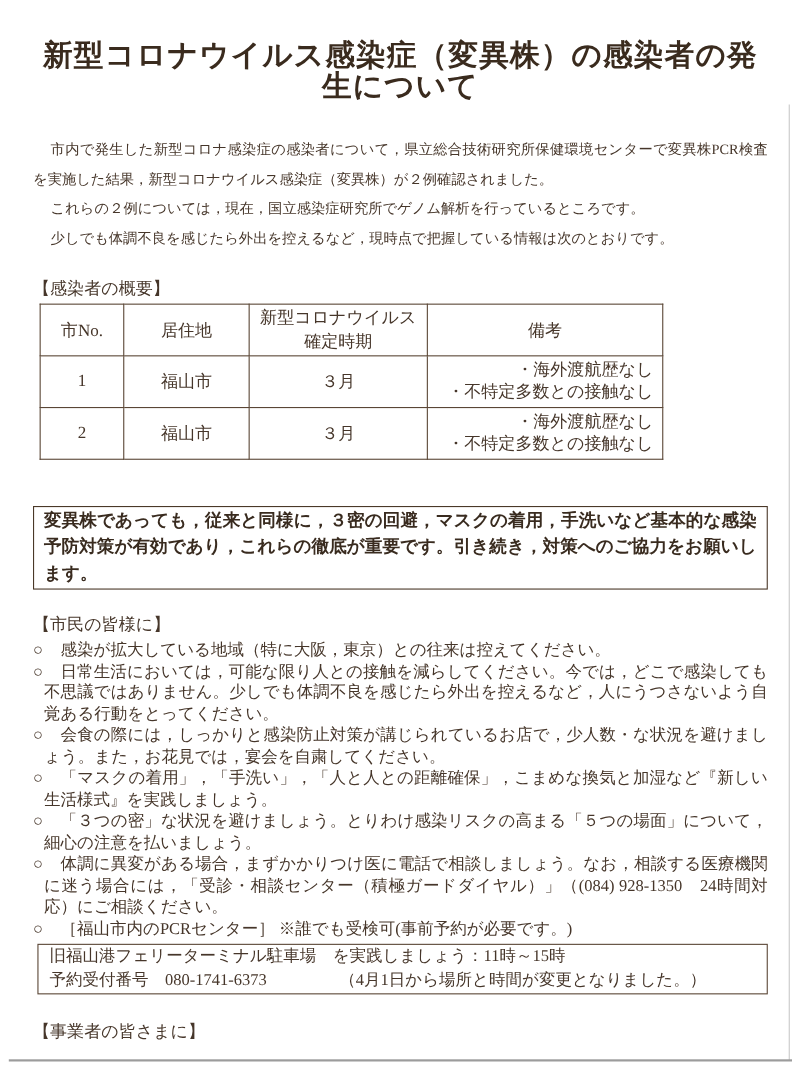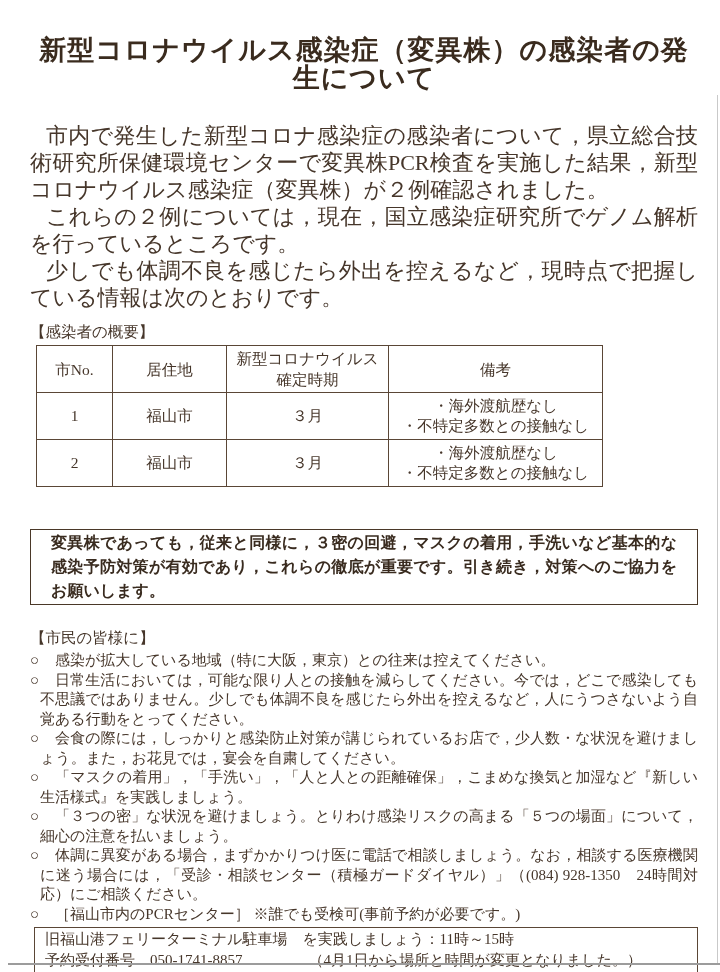--- a/index.html
+++ b/index.html
@@ -18,34 +18,34 @@
     font-size:27px;
     font-weight:bold;
     color:#3a2b1e;
     line-height:28px;
     margin:0 0 30px 0;
     letter-spacing:1px;
   }
 
   .intro p {
     margin:0;
-    font-size:22px;
+    font-size:13px;
     line-height:27px;
     text-align:justify;
     text-indent:16px;
     color:#46362a;
   }
 
   .sec-head {
     font-size:15.5px;
     line-height:22px;
     color:#46362a;
     margin:0;
   }
-  .overview-head { margin-top:10px; }
+  .overview-head { margin-top:22px; }
 
   table.patients {
     border-collapse:collapse;
     table-layout:fixed;
     width:566px;
     margin:2px 0 0 6px;
   }
   table.patients th, table.patients td {
     border:1.5px solid #5a4636;
     font-weight:normal;
@@ -59,29 +59,29 @@
     vertical-align:middle;
     white-space:pre-line;
     line-height:21px;
   }
   table.patients td {
     height:42px;
     text-align:center;
     vertical-align:middle;
   }
   table.patients td.remarks {
-    text-align:center;
+    text-align:right;
     padding:2px 8px;
     line-height:20px;
   }
 
   .alert-box {
     margin-top:42px;
     border:1.5px solid #4a3828;
-    padding:1px 20px;
+    padding:1px 9px;
     font-weight:bold;
     font-size:16px;
     line-height:24px;
     text-align:justify;
     color:#392b1f;
   }
 
   .citizens-head { margin-top:22px; }
   .business-head { margin-top:24px; }
 
@@ -200,21 +200,21 @@
       <div class="o-text">体調に異変がある場合，まずかかりつけ医に電話で相談しましょう。なお，相談する医療機関に迷う場合には，「受診・相談センター（積極ガードダイヤル）」（(084) 928-1350　24時間対応）にご相談ください。</div>
     </div>
     <div class="o-item">
       <span class="o-mark">○</span>
       <div class="o-text">［福山市内のPCRセンター］ ※誰でも受検可(事前予約が必要です。)</div>
     </div>
 
     <div class="pcr-box">
       <div>旧福山港フェリーターミナル駐車場　を実践しましょう：11時～15時</div>
       <div class="pcr-line2">
-        <span>予約受付番号　050-1741-8857</span>
+        <span>予約受付番号　080-1741-6373</span>
         <span class="pcr-note">（4月1日から場所と時間が変更となりました。）</span>
       </div>
     </div>
   </div>
 
   <div class="sec-head business-head">【事業者の皆さまに】</div>
 
 </div>
 
 <div class="scan-edge-right"></div>

